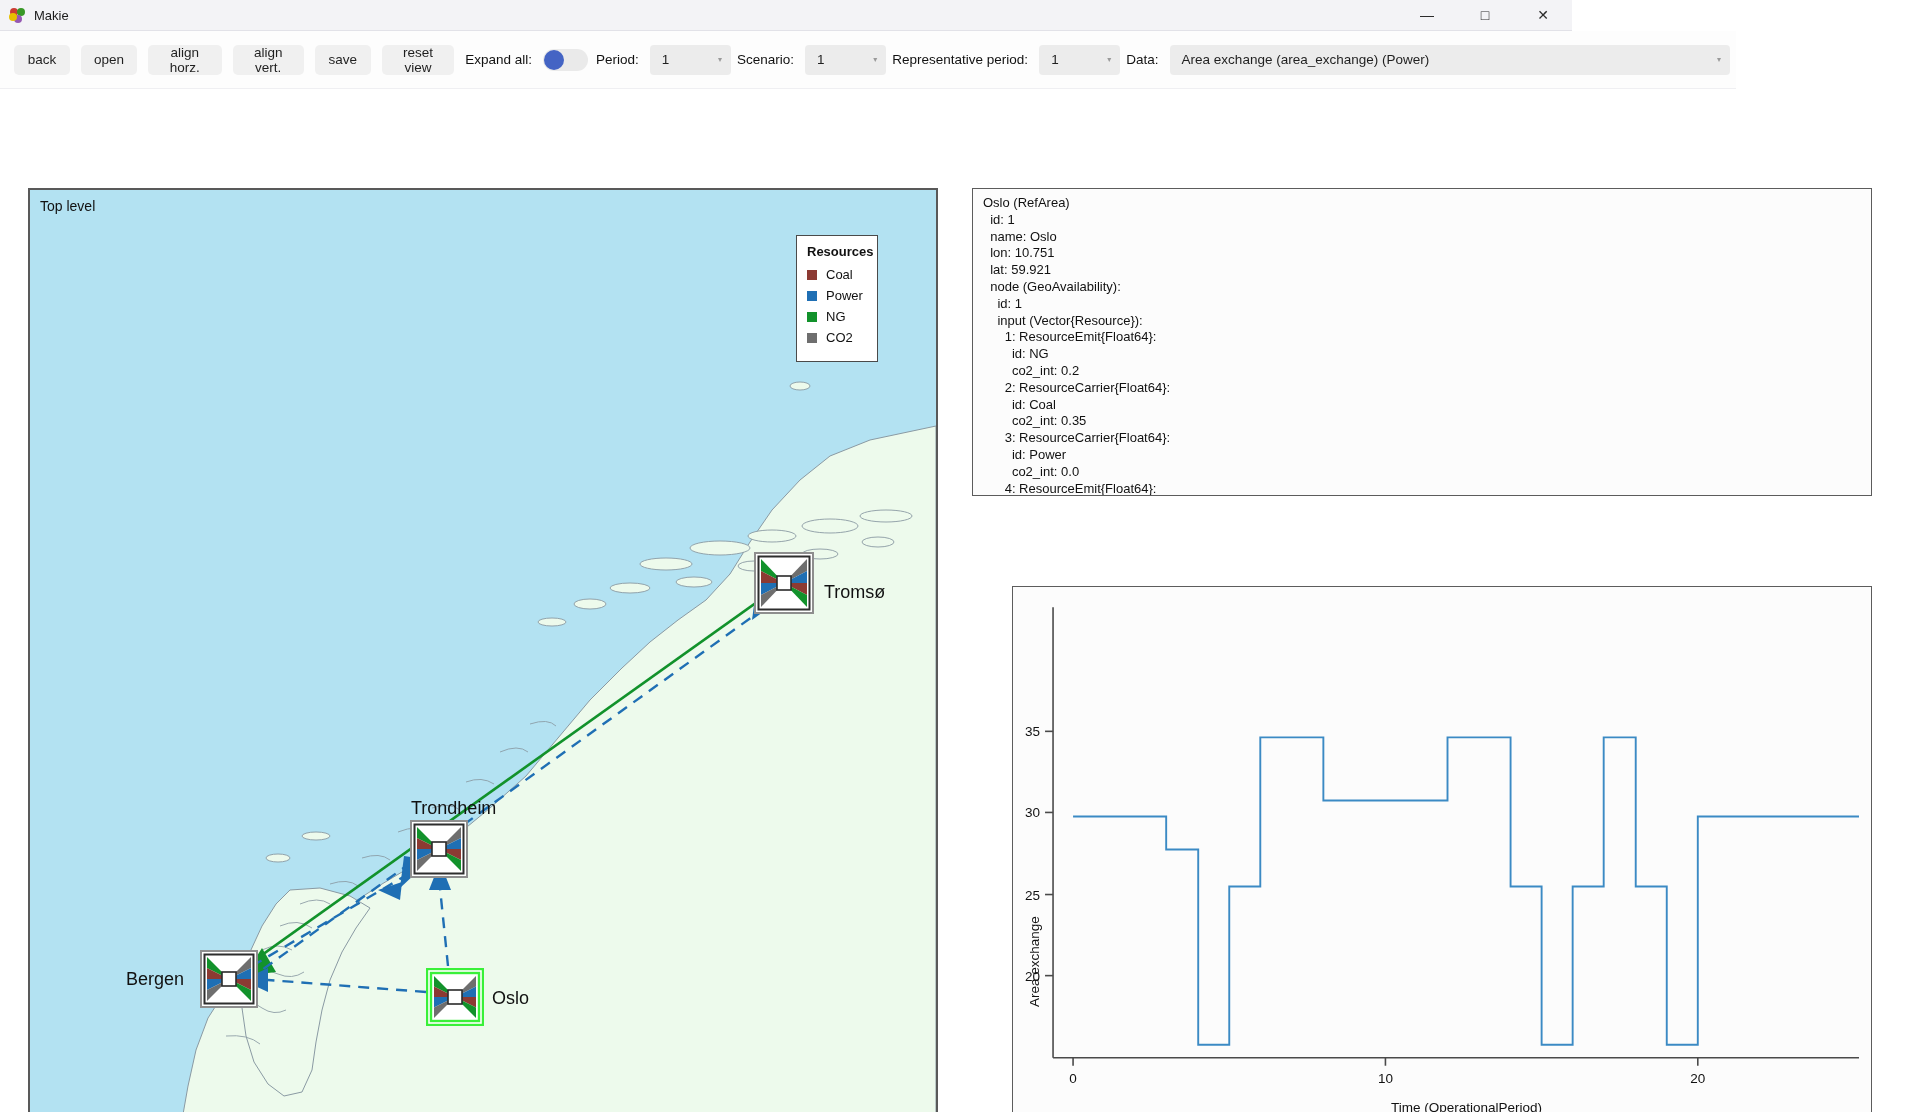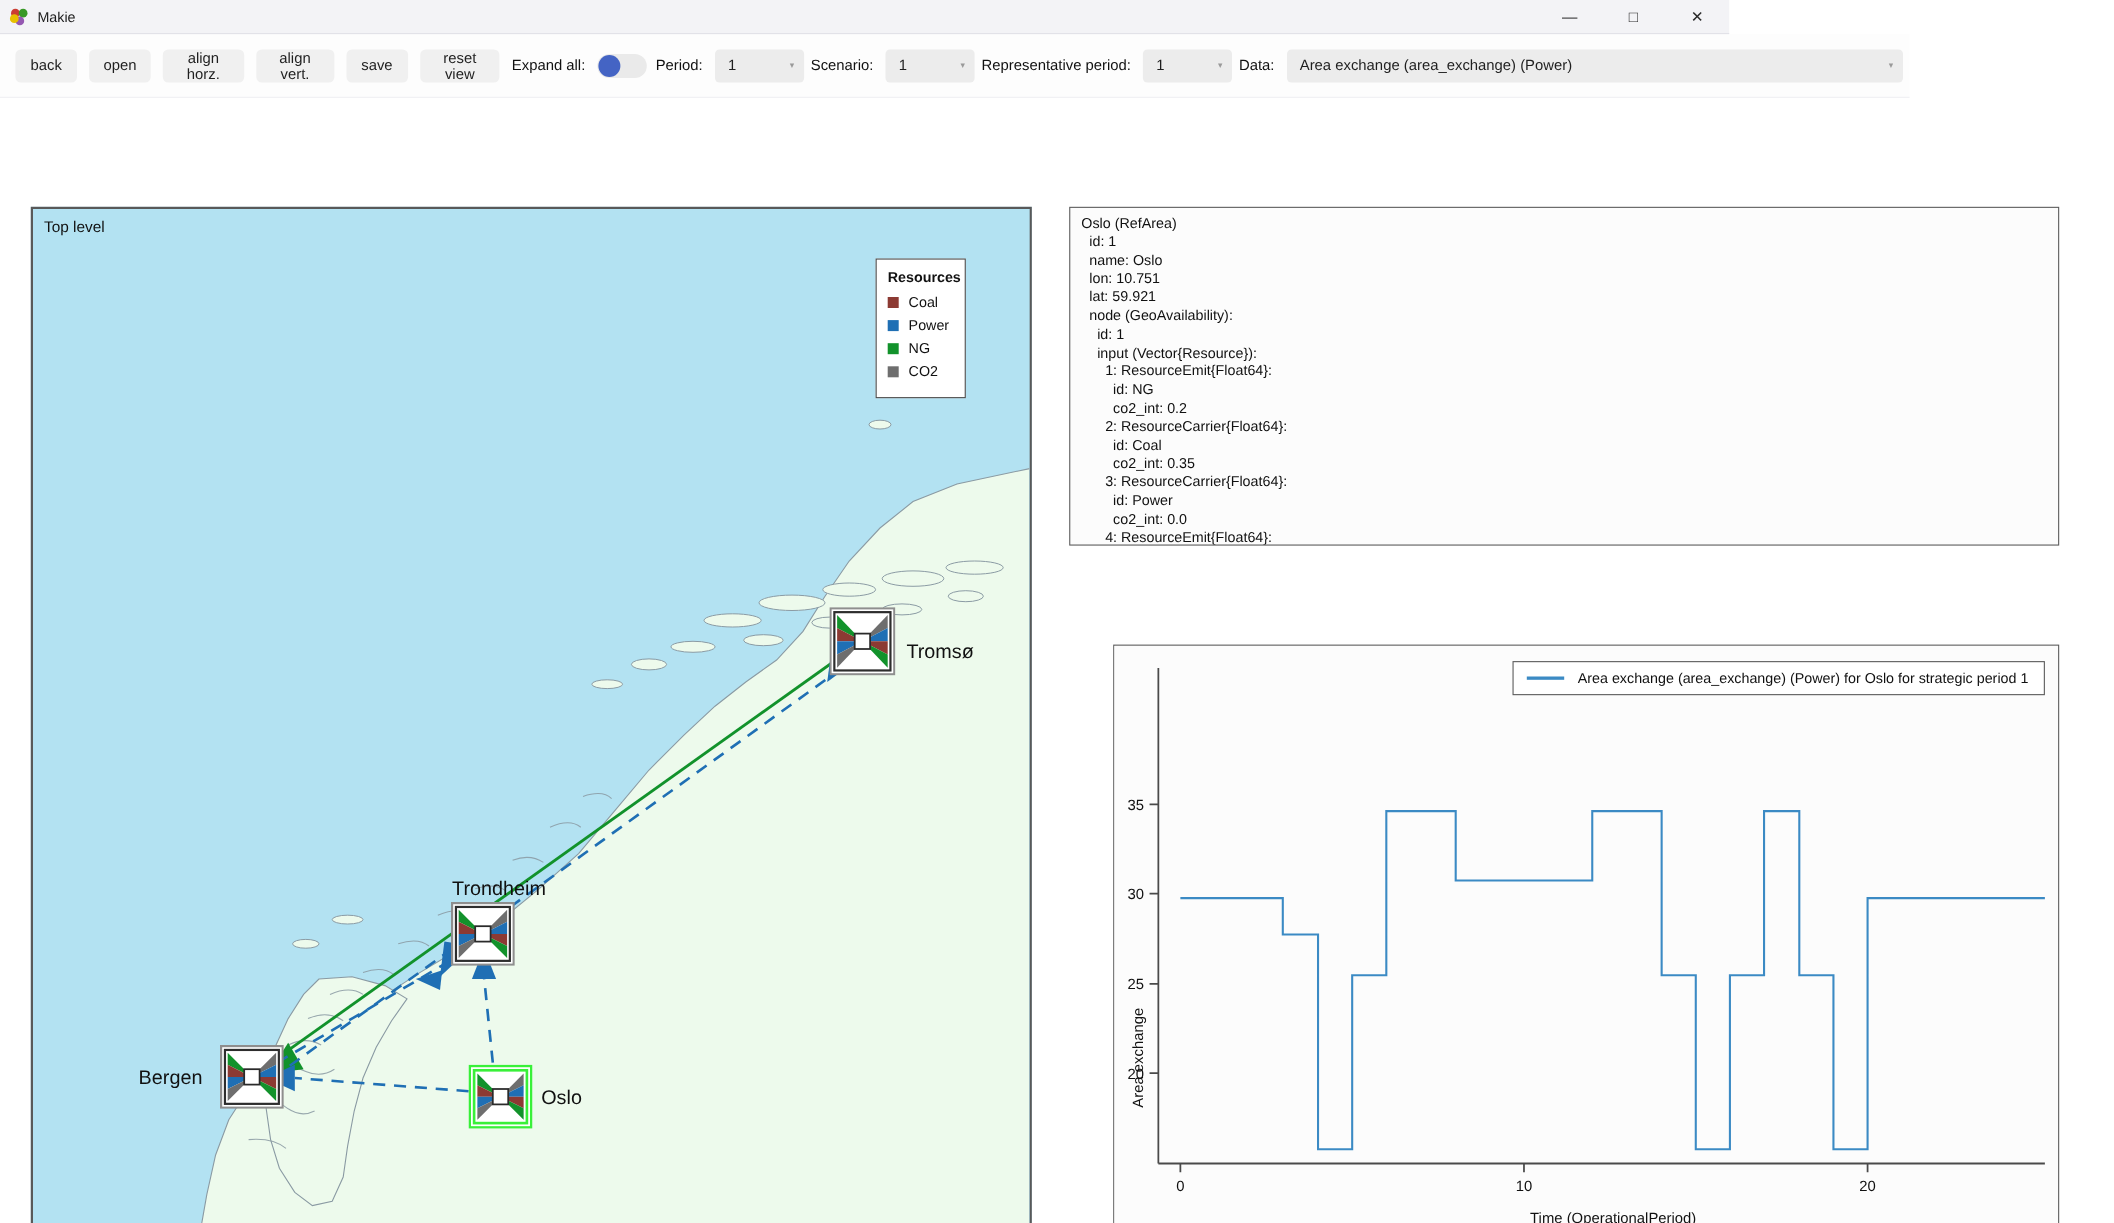--- a/index.html
+++ b/index.html
@@ -424,22 +424,18 @@
           497,299  528,299
           528,457  559,457
           559,299  590,299
           590,150  622,150
           622,299  653,299
           653,457  684,457
           684,229  845,229
         "></polyline>
     </svg>
 
-    <div id="plot-legend">
-      <span class="lline"></span>
-      <span class="ltext">Area exchange (area_exchange) (Power) for Oslo for strategic period 1</span>
-    </div>
 
     <div class="axlabel" id="ylabel" style="left:14px;top:420px;">Area exchange</div>
     <div class="axlabel" style="left:378px;top:513px;">Time (OperationalPeriod)</div>
   </div>
 
 </div>
 
 </body></html>

